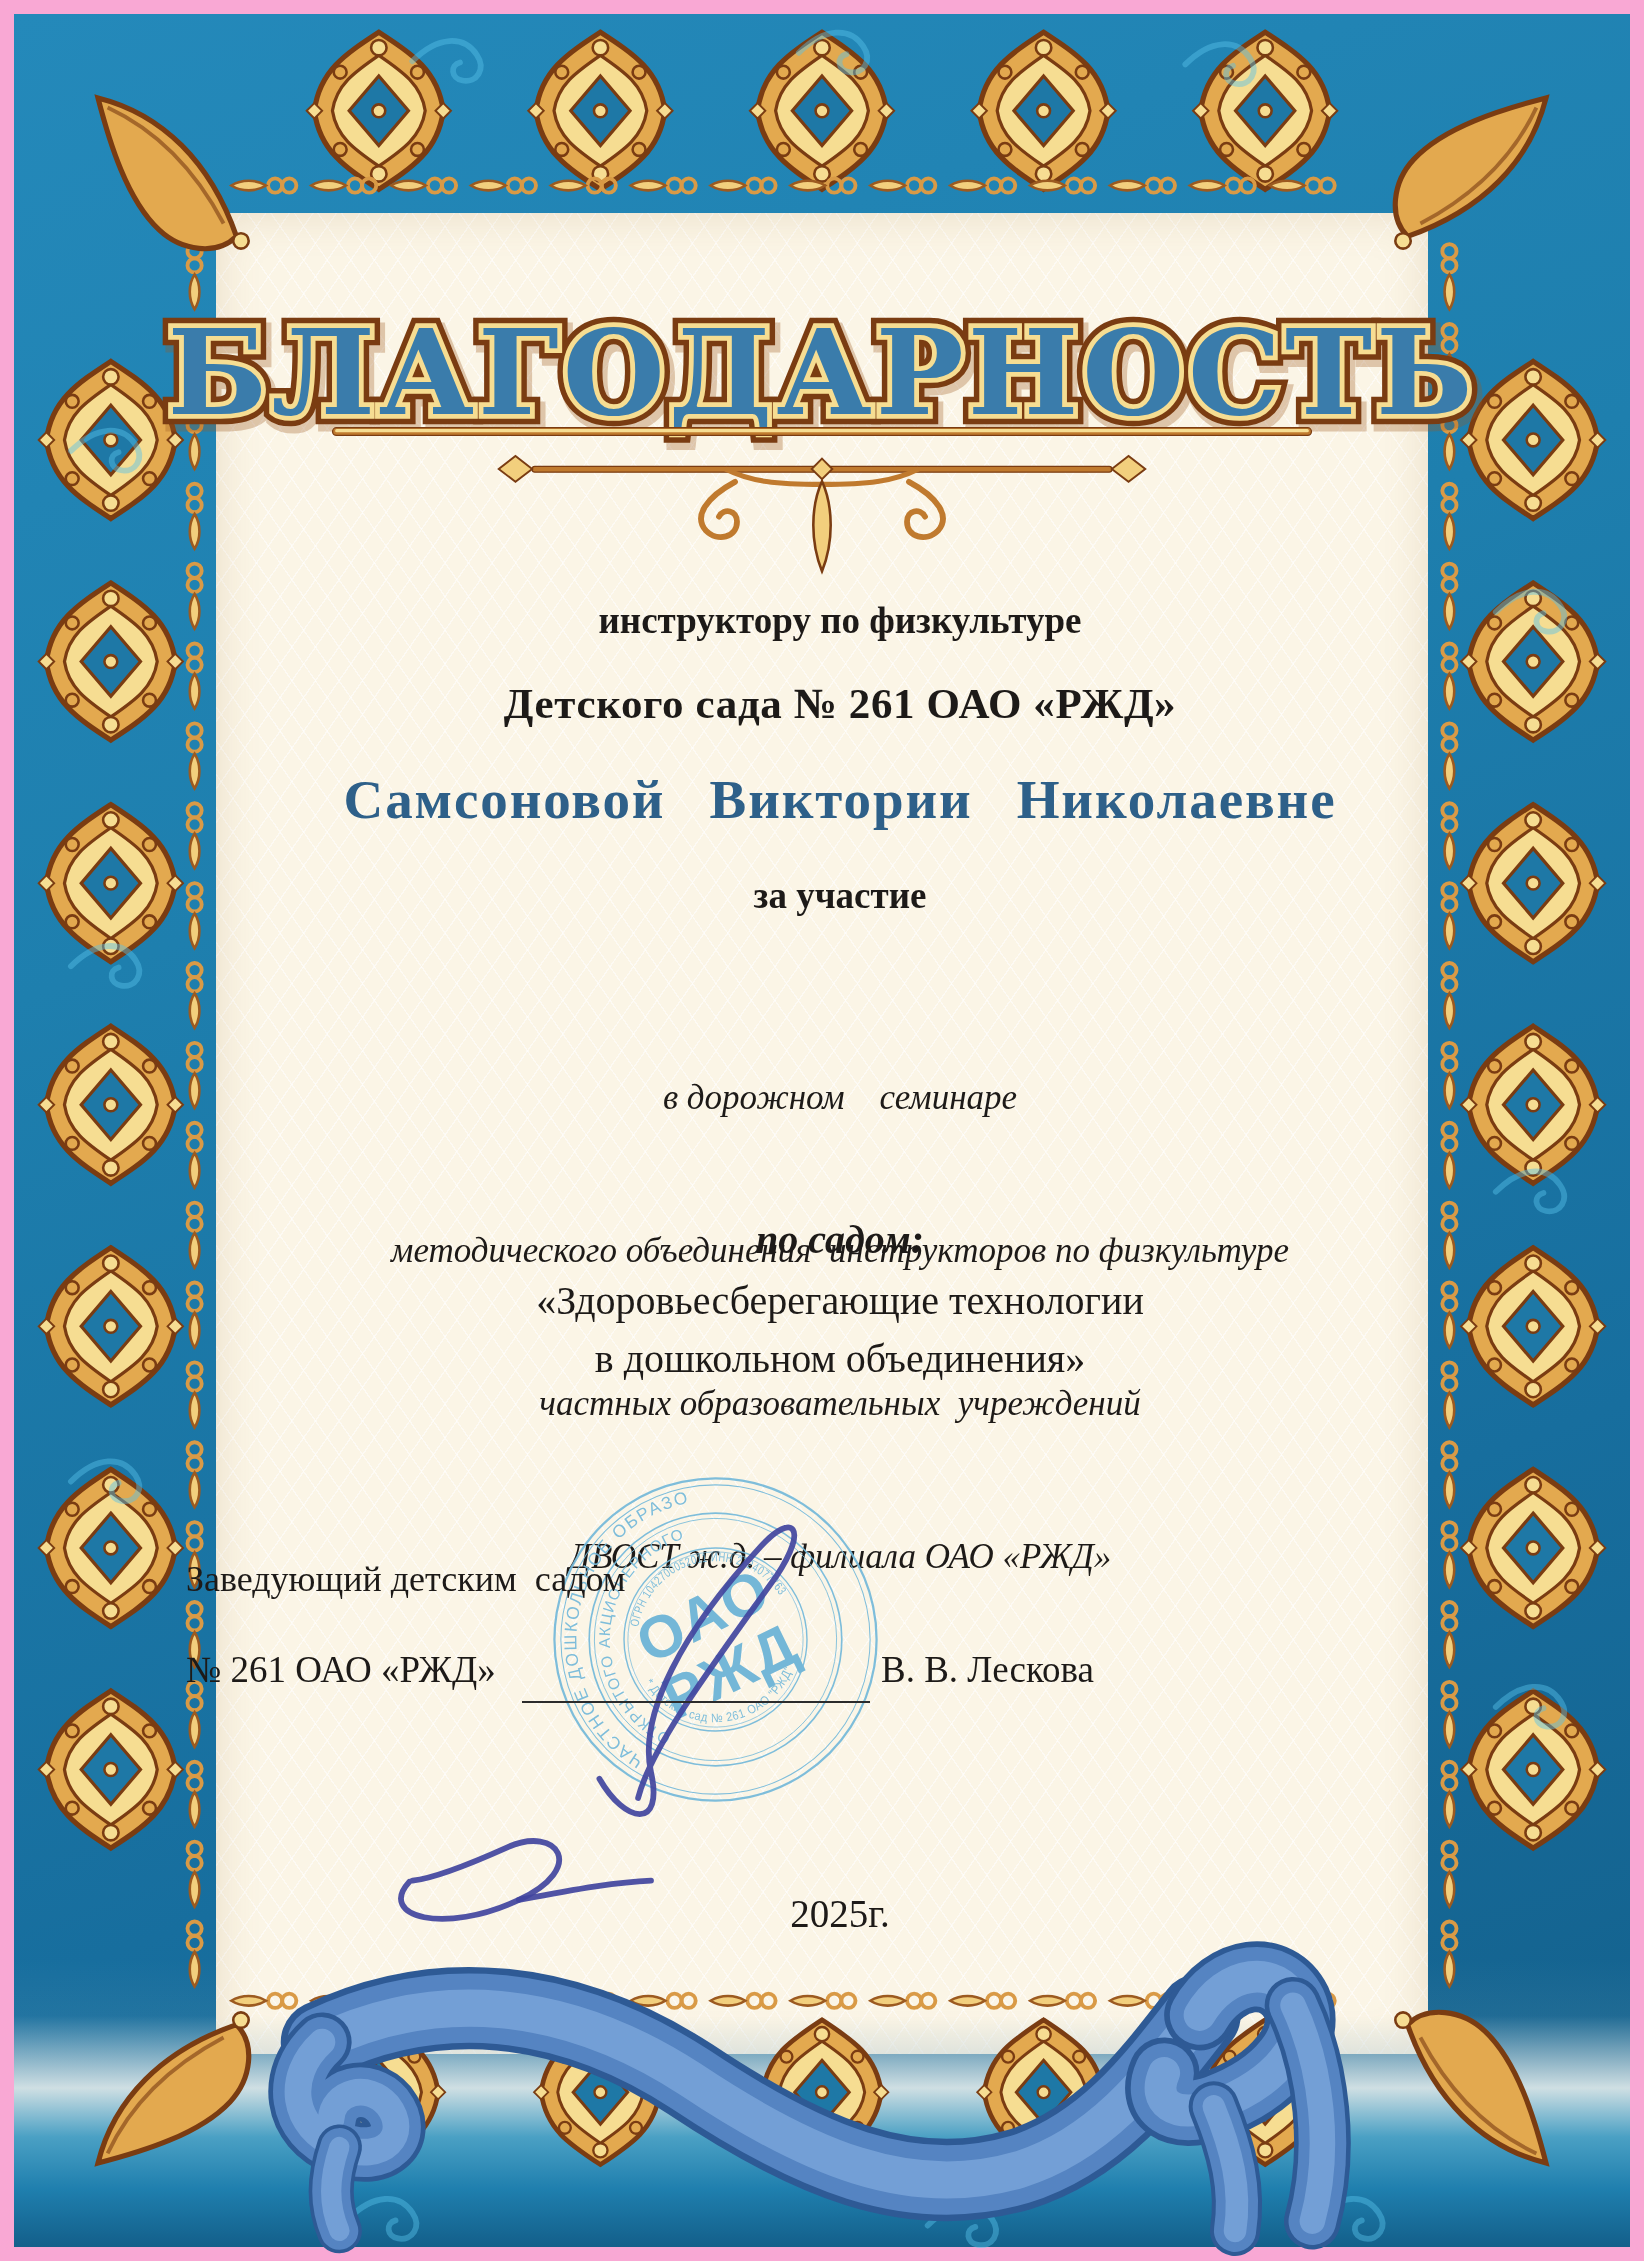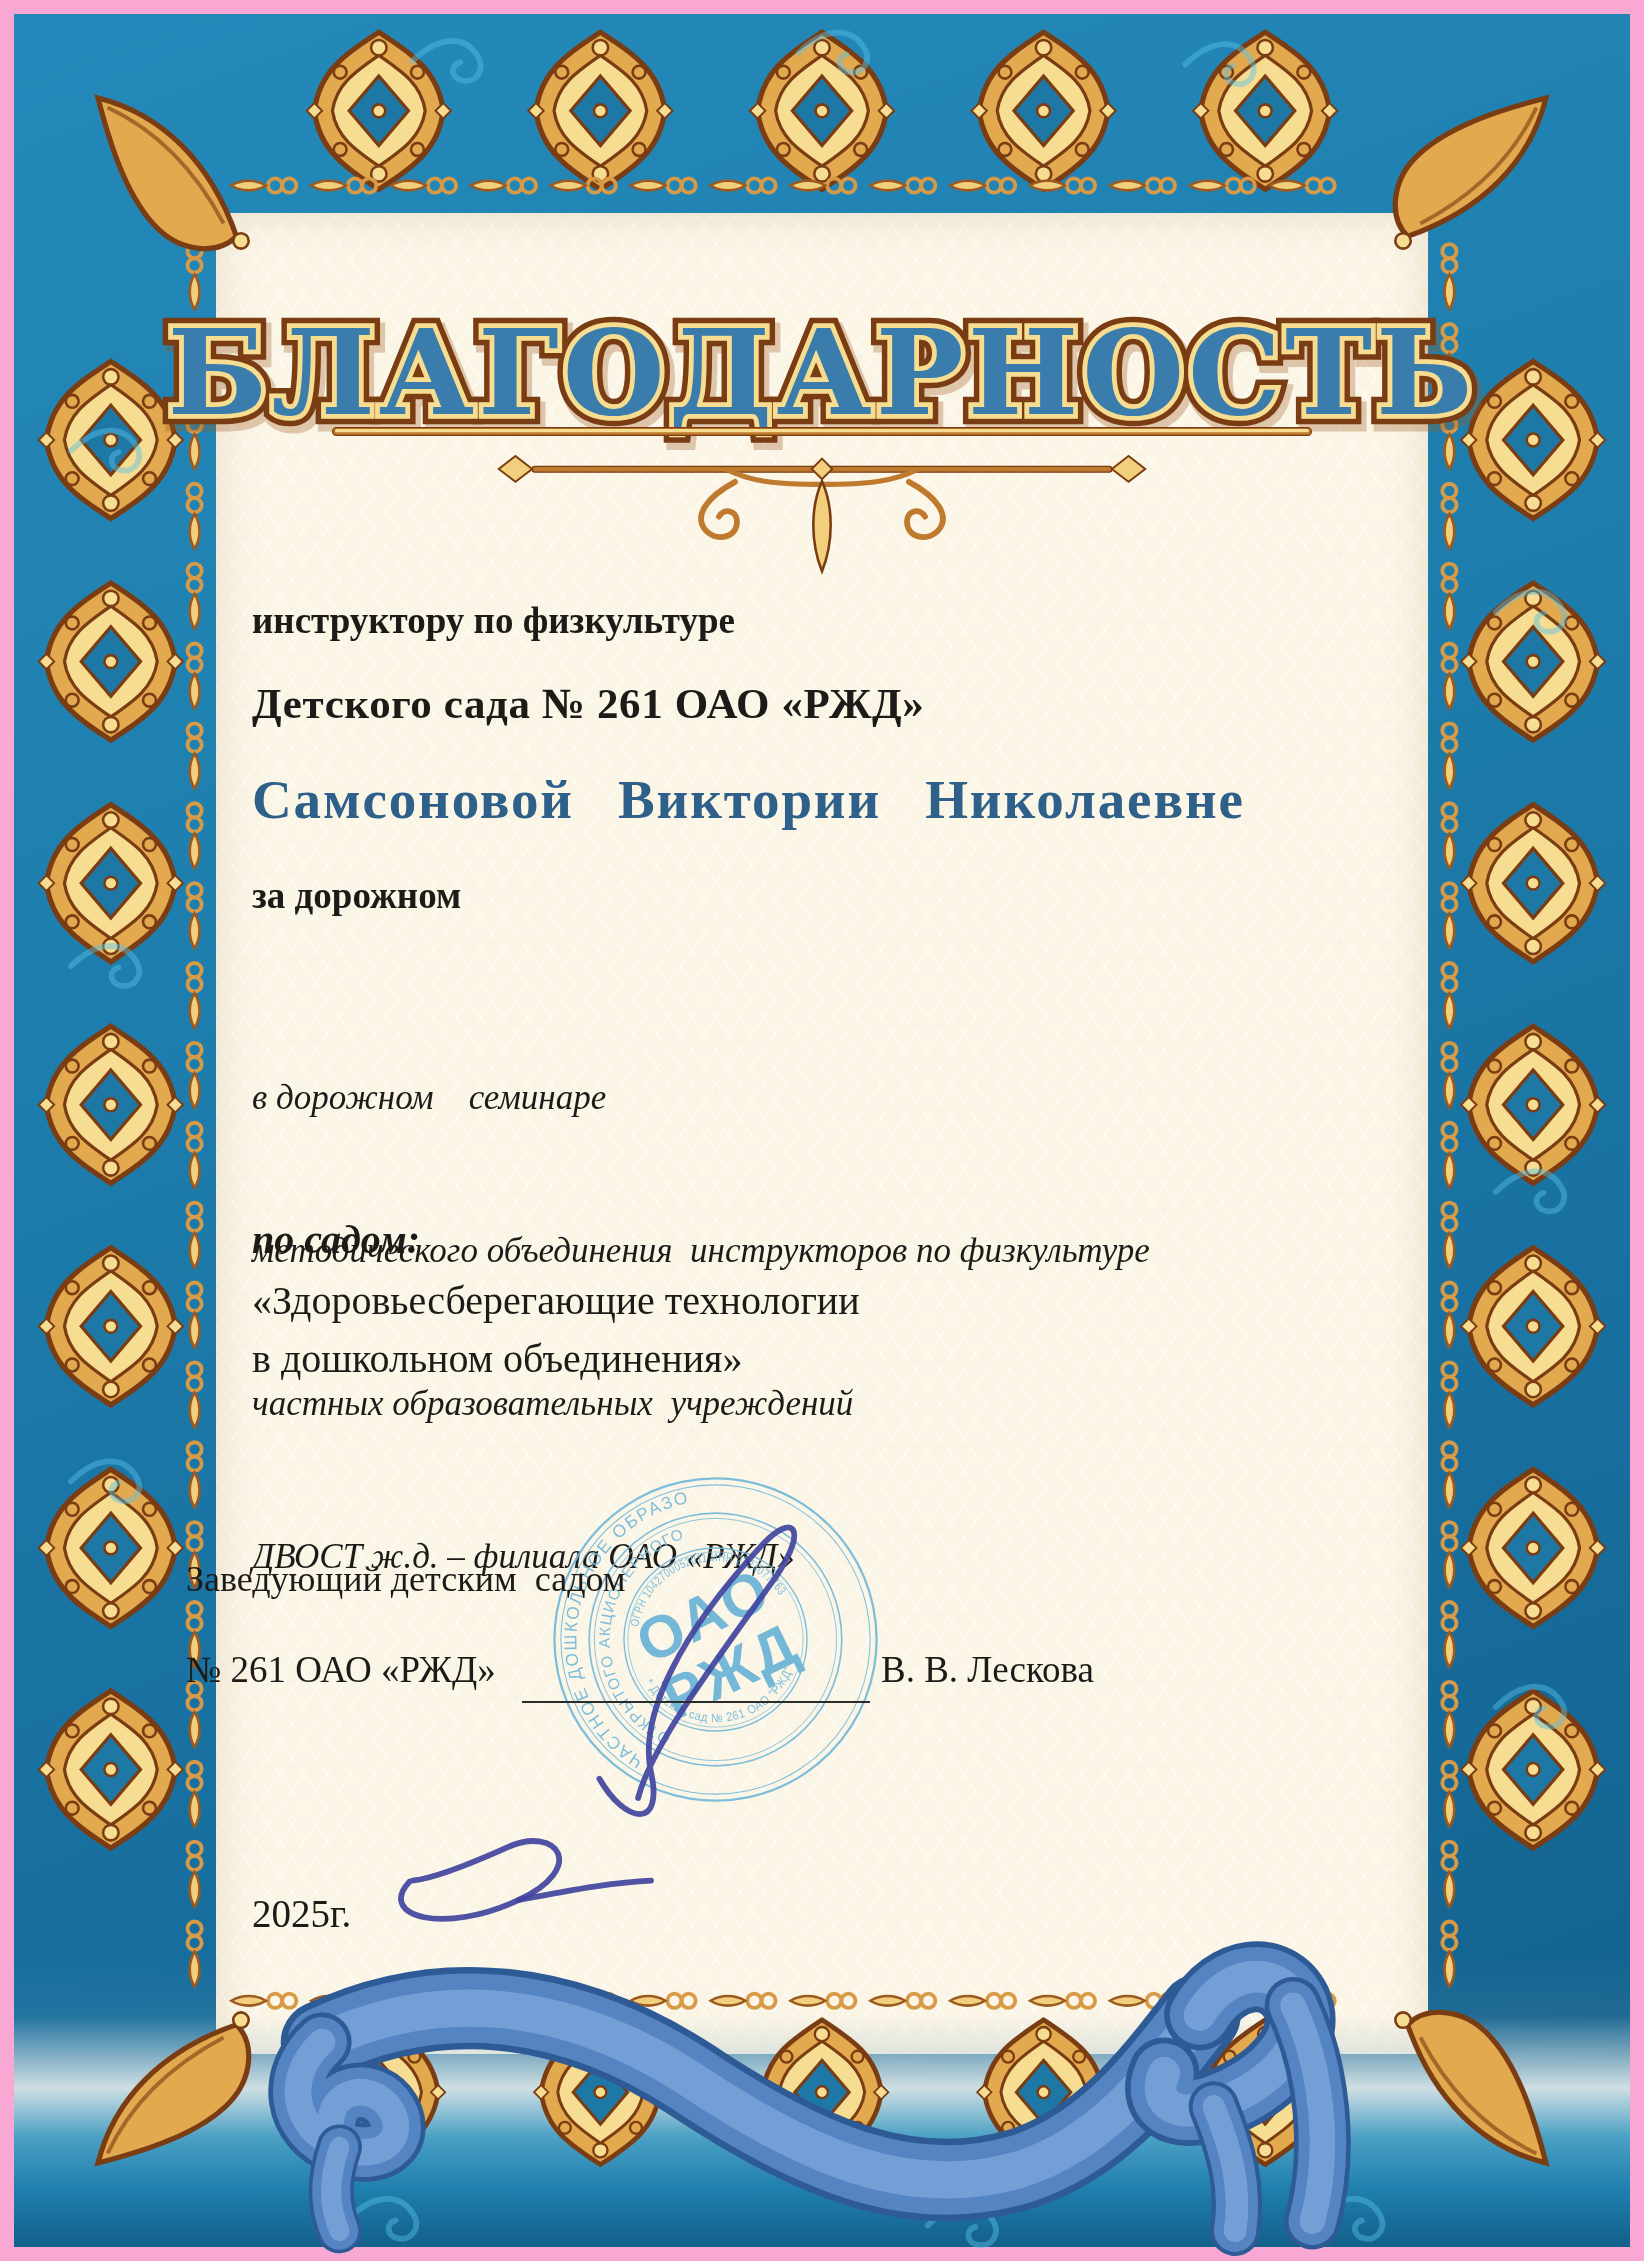--- a/index.html
+++ b/index.html
@@ -24,21 +24,21 @@
   
   .title-svg{top:269px;left:50%;transform:translateX(-50%);width:1224px;height:193px;}
   .t-shadow{fill:none;stroke:#9c5a20;stroke-width:36px;opacity:.30;}
   .t-rim{fill:none;stroke:#7a3c12;stroke-width:32px;}
   .t-gold{fill:none;stroke:#f6dd92;stroke-width:15px;}
   .t-fill{fill:#3a7cab;}
   .title-svg text{font-family:"DejaVu Serif", serif;font-weight:bold;font-size:182px;letter-spacing:6px;}
   
   .flourish-svg{top:420px;left:50%;transform:translateX(-50%);width:1134px;height:161px;}
   
-  .line{position:absolute;left:216px;right:216px;text-align:left;color:#1d1a18;white-space:pre-wrap;margin-left:36px;}
+  .line{position:absolute;left:216px;right:216px;text-align:center;color:#1d1a18;white-space:pre-wrap;margin-left:36px;}
   .b{font-weight:bold;}
   .i{font-style:italic;}
   .role-line{top:599px;font-size:37px;}
   .org-line{top:679px;font-size:43px;letter-spacing:0.6px;}
   .name-line{top:768px;font-size:55px;color:#2e6089;letter-spacing:1.9px;word-spacing:6.4px;font-family:Liberation Serif, serif;}
   .reason-line{top:874px;font-size:37px;}
   .event-block{top:970px;font-size:35px;line-height:51px;}
   .topic-label{top:1216px;font-size:40px;}
   .topic-1{top:1277px;font-size:40px;}
   .topic-2{top:1335px;font-size:40px;}
@@ -232,21 +232,21 @@
     <path d="M -0 0 M 730 76 C 770 96 810 100 880 100 C 950 100 990 96 1030 76" fill="none" stroke="#c07a2e" stroke-width="8"></path>
     <path d="M 745 96 C 700 120 680 150 700 172 C 718 190 748 182 748 158 C 748 140 728 136 720 150" fill="none" stroke="#c07a2e" stroke-width="9" stroke-linecap="round"></path>
     <path d="M 1015 96 C 1060 120 1080 150 1060 172 C 1042 190 1012 182 1012 158 C 1012 140 1032 136 1040 150" fill="none" stroke="#c07a2e" stroke-width="9" stroke-linecap="round"></path>
     <path d="M 880 60 L 896 76 L 880 92 L 864 76 Z" fill="#f2cf7d" stroke="#7a3c12" stroke-width="3"></path>
     <path d="M 880 95 C 898 135 898 190 880 235 C 862 190 862 135 880 95 Z" fill="#f2cf7d" stroke="#7a3c12" stroke-width="4"></path>
   </svg>
 
   <div class="line b role-line">инструктору по физкультуре</div>
   <div class="line b org-line">Детского сада № 261 ОАО «РЖД»</div>
   <div class="line b name-line">Самсоновой  Виктории  Николаевне</div>
-  <div class="line b reason-line">за дорожном</div>
+  <div class="line b reason-line">за участие</div>
 
   <div class="line i event-block">
     <div>в дорожном    семинаре</div>
     <div>методического объединения  инструкторов по физкультуре</div>
     <div>частных образовательных  учреждений</div>
     <div>ДВОСТ ж.д. – филиала ОАО «РЖД»</div>
   </div>
 
   <div class="line b i topic-label">по садом:</div>
   <div class="line topic-1">«Здоровьесберегающие технологии</div>

